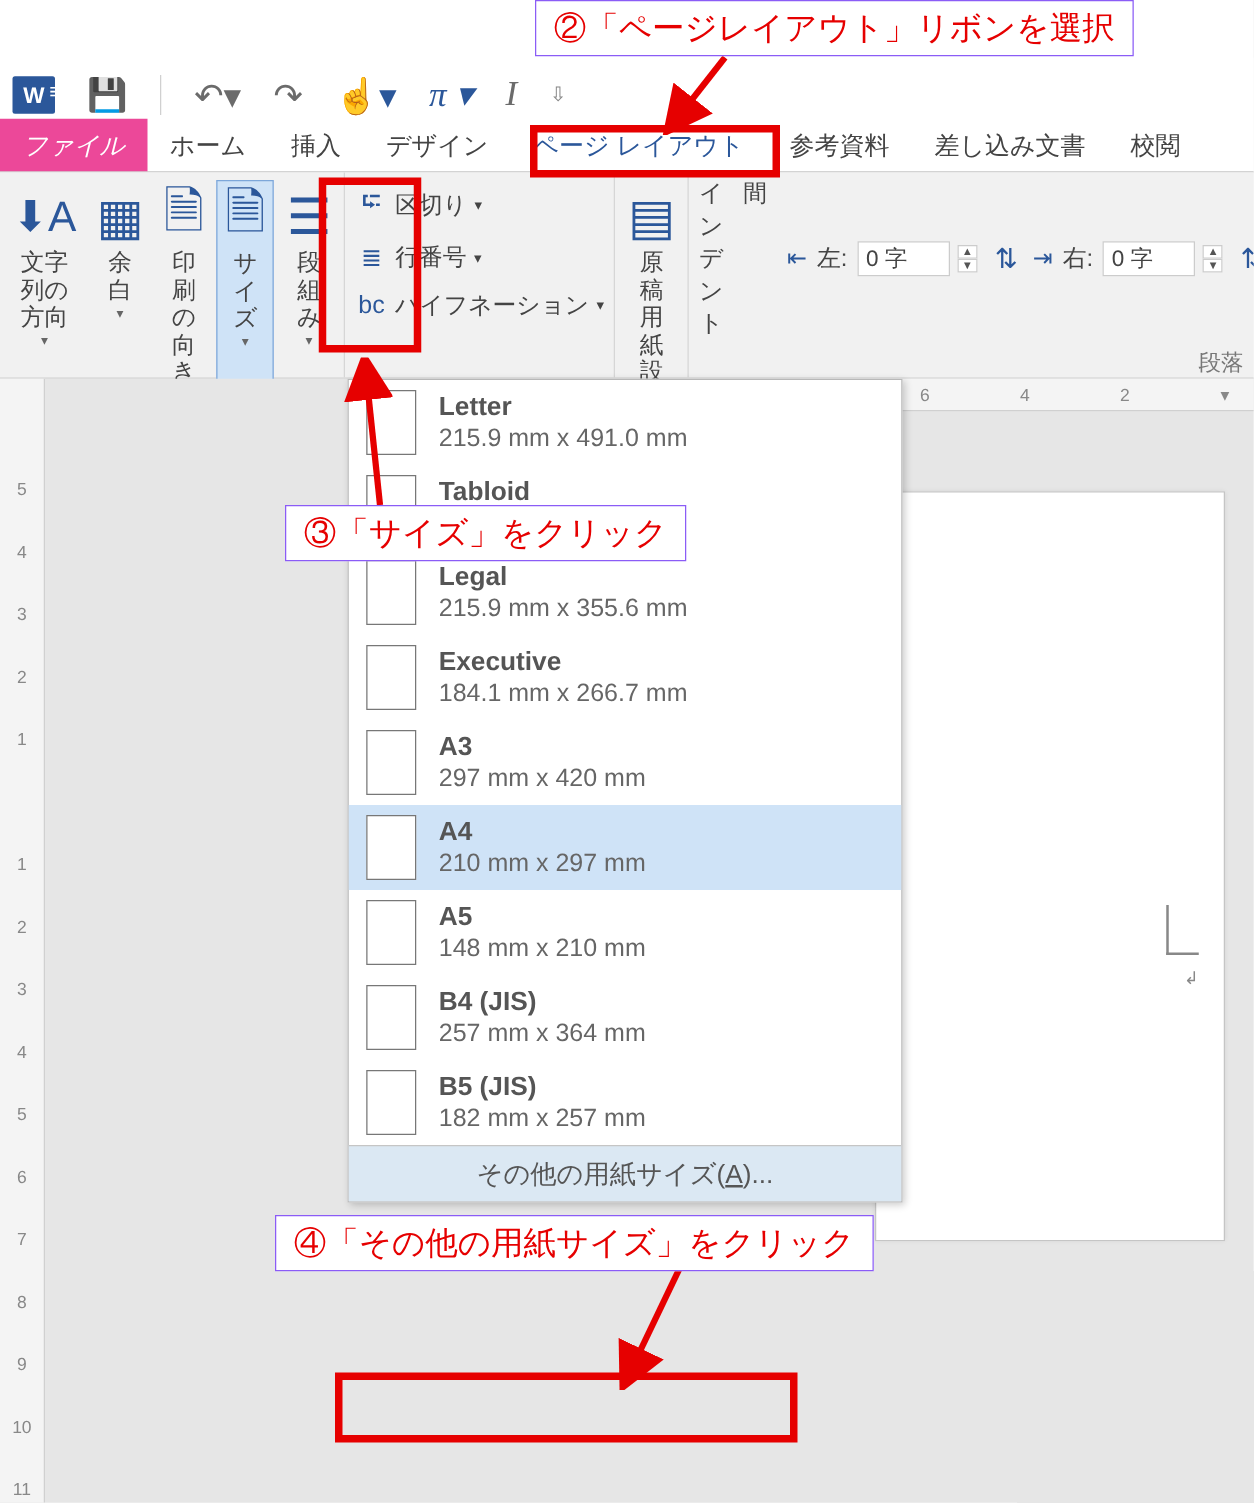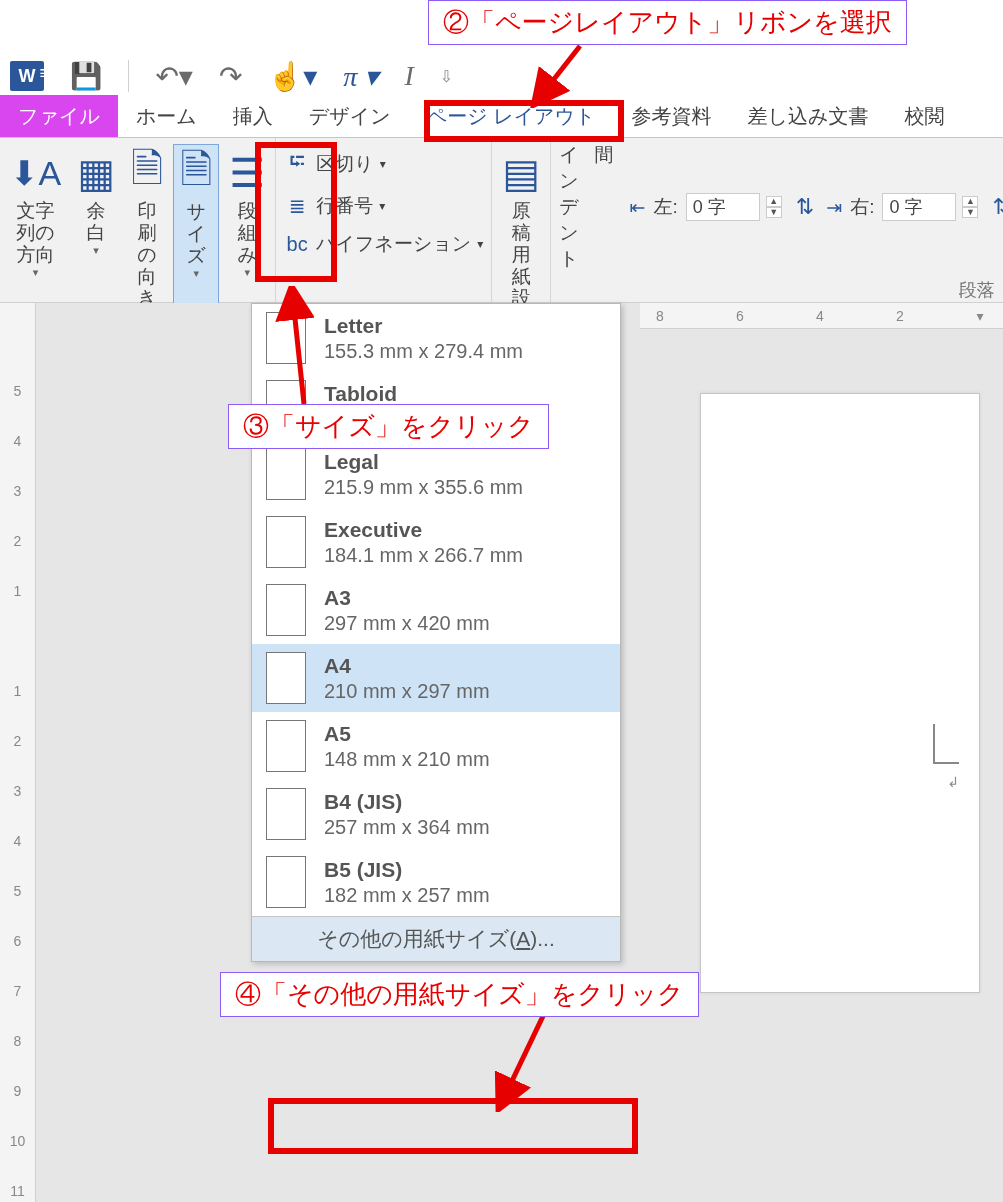--- a/index.html
+++ b/index.html
@@ -37,21 +37,21 @@
 
   
   .tabs {
     display:flex; align-items:flex-end; height:38px;
     border-bottom:1px solid #c5c5c5; background:#fff;
   }
   .tab {
     padding:8px 18px 7px; font-size:20px; color:#444; cursor:default;
     white-space:nowrap;
   }
-  .tab.file { background:#d946ef; color:#fff; font-size:20px; }
+  .tab.file { background:#ec4899; color:#fff; font-size:20px;font-style:italic; }
   .tab.active { color:#2b579a; }
 
   
   .ribbon {
     display:flex; height:165px; background:#f1f1f1;
     border-bottom:1px solid #d0d0d0;
   }
   .group {
     display:flex; flex-direction:column; align-items:stretch;
     border-right:1px solid #d6d6d6;
@@ -97,21 +97,21 @@
   .hruler span { display:inline-block; width:40px; text-align:center;}
   .tabstop { position:absolute; left:6px; top:6px; width:20px; height:20px;
     border:1px solid #aaa; background:#f4f4f4; font-size:14px; text-align:center; color:#555;}
   .page {
     position:absolute; left:700px; top:90px; width:280px; height:600px;
     background:#fff; border:1px solid #c5c5c5; box-shadow:0 0 4px rgba(0,0,0,.08);
   }
 
   
   .size-menu {
-    position:absolute; left:251px; top:303px; width:370px;
+    position:absolute; left:278px; top:303px; width:444px;
     background:#fff; border:1px solid #b8b8b8; box-shadow:2px 2px 6px rgba(0,0,0,.2);
     z-index:20;
   }
   .size-item {
     display:flex; align-items:center; gap:18px; padding:8px 14px;
   }
   .size-item.selected { background:#cfe3f7; }
   .size-thumb {
     width:40px; height:52px; border:1px solid #777; background:#fff; flex:none;
   }
@@ -312,21 +312,21 @@
     <div style="position:absolute;right:20px;top:330px;width:26px;height:40px;border-left:2px solid #888;border-bottom:2px solid #888;"></div>
     <div style="position:absolute;right:20px;top:380px;font-size:14px;color:#888;">↲</div>
   </div>
 </div>
 
 <div class="size-menu" id="sizeMenu">
     <div class="size-item">
       <div class="size-thumb"></div>
       <div class="size-info">
         <div class="name">Letter</div>
-        <div class="dim">155.3 mm x 279.4 mm</div>
+        <div class="dim">215.9 mm x 491.0 mm</div>
       </div>
     </div>
     <div class="size-item">
       <div class="size-thumb"></div>
       <div class="size-info">
         <div class="name">Tabloid</div>
         <div class="dim">279.4 mm x 431.8 mm</div>
       </div>
     </div>
     <div class="size-item">

